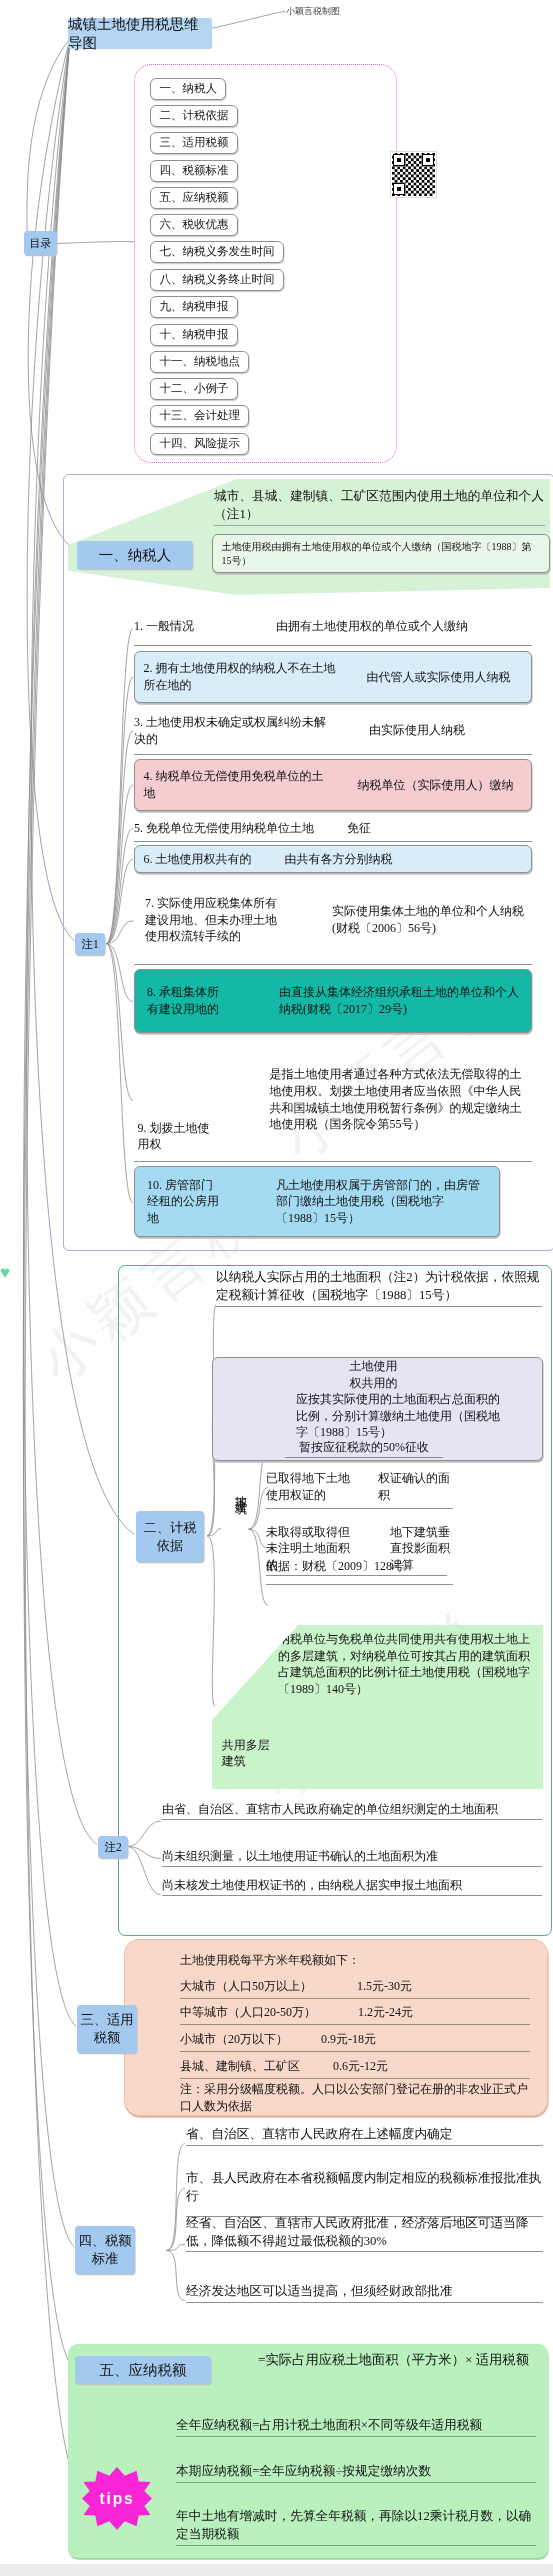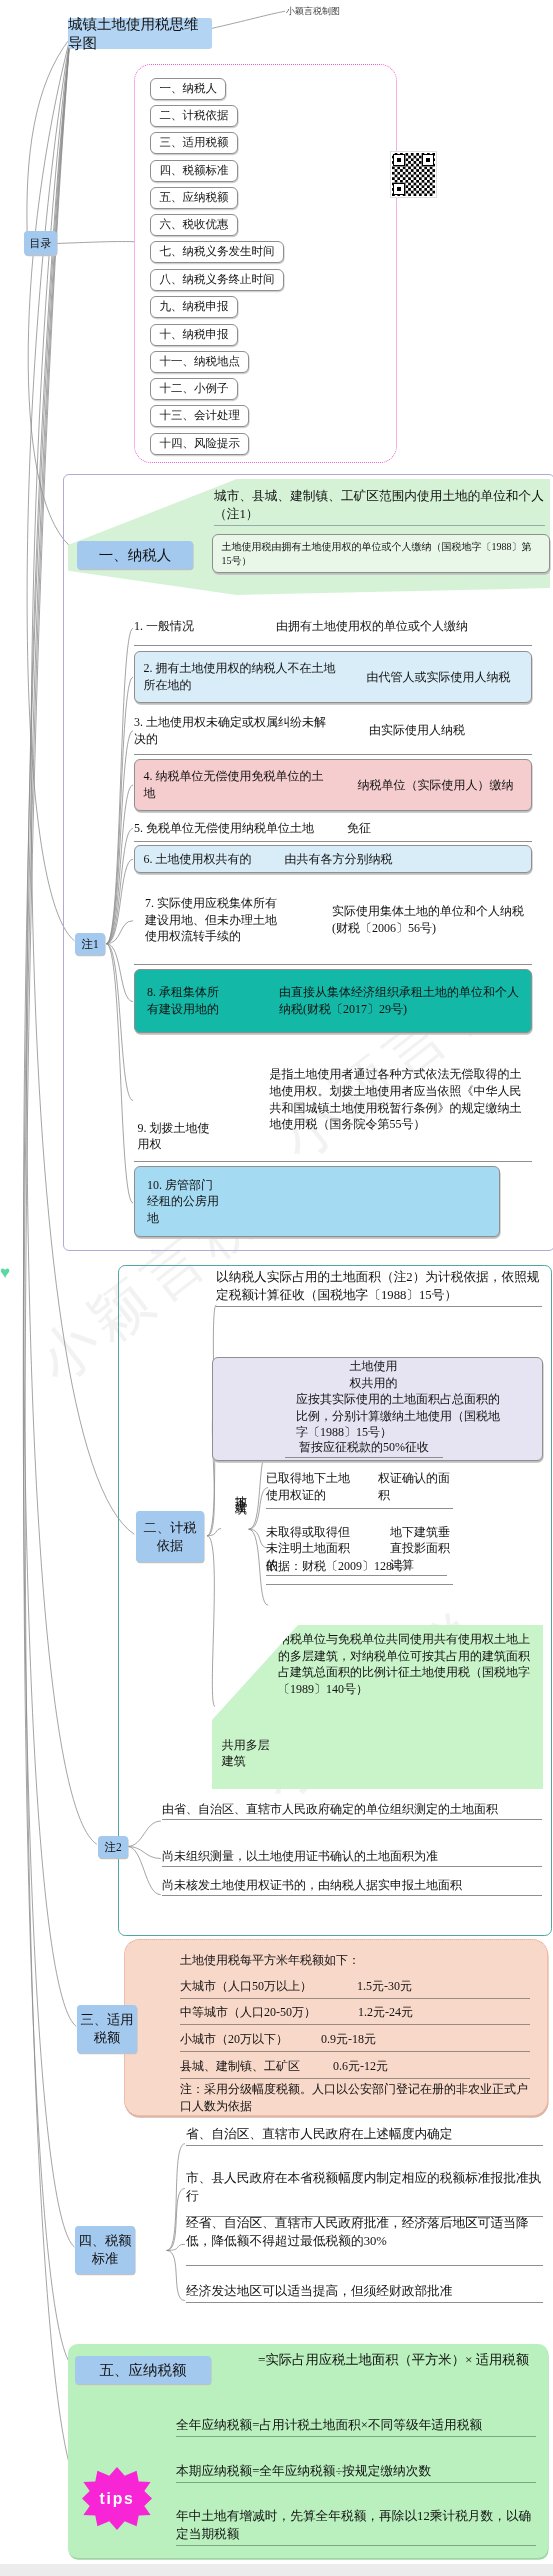--- a/index.html
+++ b/index.html
@@ -167,20 +167,21 @@
   <div class="abs pair node-box bg-cream" style="left:134px;top:969px;width:398px;height:64px;padding:0 8.4px;box-sizing:border-box;">
     <div class="case txt" style="width:75px;padding-left:3.6px;">8. 承租集体所有建设用地的</div>
     <div class="result txt" style="padding-left:57px;width:199px;">由直接从集体经济组织承租土地的单位和个人纳税(财税〔2017〕29号)</div>
   </div>
   <div class="abs pair underline" style="left:134px;top:1038px;width:398px;height:123px;">
     <div class="case txt" style="width:75px;padding-left:3.6px;align-self:flex-end;padding-bottom:8.4px;">9. 划拨土地使用权</div>
     <div class="result txt" style="padding-left:57px;width:241px;">是指土地使用者通过各种方式依法无偿取得的土地使用权。划拨土地使用者应当依照《中华人民共和国城镇土地使用税暂行条例》的规定缴纳土地使用税（国务院令第55号）</div>
   </div>
   <div class="abs pair node-box bg-cyan" style="left:134px;top:1166px;width:366px;height:71px;padding:0 8.4px;box-sizing:border-box;">
     <div class="case txt" style="width:72px;padding-left:3.6px;">10. 房管部门经租的公房用地</div>
+    <div class="result txt" style="padding-left:57px;width:229px;">凡土地使用权属于房管部门的，由房管部门缴纳土地使用税（国税地字〔1988〕15号）</div>
   </div>
 
   <div class="abs outline-teal" style="left:118px;top:1265px;width:432px;height:669px;"></div>
   <div class="abs label-blue" style="left:136px;top:1511px;width:68px;height:51px;font-size:13.3px;padding:1.2px;box-sizing:border-box;">二、计税依据</div>
   <div class="abs underline txt" style="left:216px;top:1269px;width:326px;font-size:12.7px;padding-bottom:2.4px;">以纳税人实际占用的土地面积（注2）为计税依据，依照规定税额计算征收（国税地字〔1988〕15号）</div>
   <div class="abs pair node-box bg-lav" style="left:212px;top:1357px;width:331px;height:104px;padding:0 7.2px;box-sizing:border-box;flex-direction:column;">
     <div class="case txt" style="width:56px;">土地使用权共用的</div>
     <div class="result txt" style="padding-left:48px;width:211px;">应按其实际使用的土地面积占总面积的比例，分别计算缴纳土地使用（国税地字〔1988〕15号）</div>
   </div>
   <div class="abs v-label" style="left:232px;top:1486px;height:91px;">地下建筑</div>
@@ -221,21 +222,21 @@
   </div>
   <div class="abs pair underline" style="left:180px;top:2055px;width:350px;height:23px;border-bottom-color:#9a8a80;">
     <div class="case txt">县城、建制镇、工矿区</div>
     <div class="result txt" style="padding-left:33px;">0.6元-12元</div>
   </div>
   <div class="abs txt" style="left:180px;top:2081px;width:350px;">注：采用分级幅度税额。人口以公安部门登记在册的非农业正式户口人数为依据</div>
 
   <div class="abs label-blue" style="left:75px;top:2226px;width:60px;height:48px;font-size:13.3px;padding:1.2px;box-sizing:border-box;">四、税额标准</div>
   <div class="abs underline txt" style="left:186px;top:2126px;width:357px;padding-bottom:1.8px;font-size:12.7px;">省、自治区、直辖市人民政府在上述幅度内确定</div>
   <div class="abs underline txt" style="left:186px;top:2170px;width:357px;padding-bottom:11px;font-size:12.7px;">市、县人民政府在本省税额幅度内制定相应的税额标准报批准执行</div>
-  <div class="abs underline txt" style="left:186px;top:2215px;width:357px;padding-bottom:15px;font-size:12.7px;">经省、自治区、直辖市人民政府批准，经济落后地区可适当降低，降低额不得超过最低税额的30%</div>
+  <div class="abs underline txt" style="left:186px;top:2215px;width:357px;padding-bottom:1px;font-size:12.7px;">经省、自治区、直辖市人民政府批准，经济落后地区可适当降低，降低额不得超过最低税额的30%</div>
   <div class="abs underline txt" style="left:186px;top:2283px;width:357px;padding-bottom:1.8px;font-size:12.7px;">经济发达地区可以适当提高，但须经财政部批准</div>
 
   <div class="abs green-rect" style="left:68px;top:2344px;width:480px;height:214px;"></div>
   <div class="abs label-blue" style="left:75px;top:2356px;width:136px;height:28px;font-size:14.5px;">五、应纳税额</div>
   <div class="abs txt" style="left:258px;top:2351px;width:279px;font-size:13.3px;z-index:2;">=实际占用应税土地面积（平方米）×  适用税额</div>
   <div class="abs star" style="left:82px;top:2467px;width:70px;height:63px;">tips</div>
   <div class="abs underline txt" style="left:176px;top:2417px;width:360px;padding-bottom:1.8px;font-size:12.7px;border-bottom-color:#7aa886;">全年应纳税额=占用计税土地面积×不同等级年适用税额</div>
   <div class="abs underline txt" style="left:176px;top:2463px;width:360px;padding-bottom:1.8px;font-size:12.7px;border-bottom-color:#7aa886;">本期应纳税额=全年应纳税额÷按规定缴纳次数</div>
   <div class="abs underline txt" style="left:176px;top:2508px;width:360px;padding-bottom:1.8px;font-size:12.7px;border-bottom-color:#7aa886;">年中土地有增减时，先算全年税额，再除以12乘计税月数，以确定当期税额</div>
 

